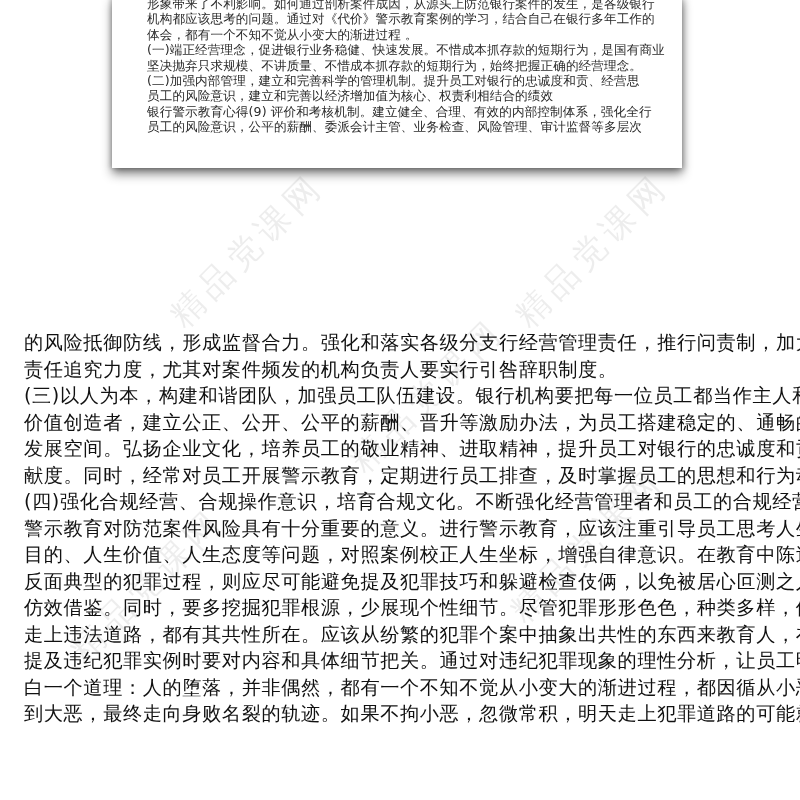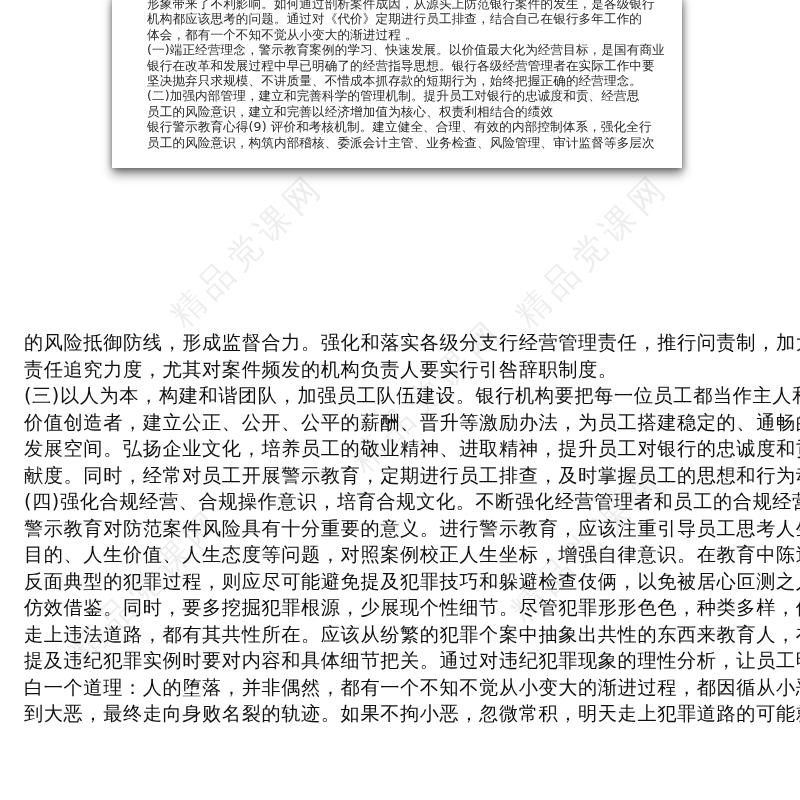--- a/index.html
+++ b/index.html
@@ -57,29 +57,28 @@
       letter-spacing: 6px;
       pointer-events: none;
       z-index: 5;
     }
   </style>
 </head>
 <body>
 
 <div class="card">
   <div class="card-line">形象带来了不利影响。如何通过剖析案件成因，从源头上防范银行案件的发生，是各级银行</div>
-  <div class="card-line">机构都应该思考的问题。通过对《代价》定期进行员工排查，结合自己在银行多年工作的</div>
+  <div class="card-line">机构都应该思考的问题。通过对《代价》警示教育案例的学习，结合自己在银行多年工作的</div>
   <div class="card-line">体会，都有一个不知不觉从小变大的渐进过程 。</div>
-  <div class="card-line">(一)端正经营理念，警示教育案例的学习、快速发展。以价值最大化为经营目标，是国有商业</div>
-  <div class="card-line">银行在改革和发展过程中早已明确了的经营指导思想。银行各级经营管理者在实际工作中要</div>
+  <div class="card-line">(一)端正经营理念，促进银行业务稳健、快速发展。不惜成本抓存款的短期行为，是国有商业</div>
   <div class="card-line">坚决抛弃只求规模、不讲质量、不惜成本抓存款的短期行为，始终把握正确的经营理念。</div>
   <div class="card-line">(二)加强内部管理，建立和完善科学的管理机制。提升员工对银行的忠诚度和贡、经营思</div>
   <div class="card-line">员工的风险意识，建立和完善以经济增加值为核心、权责利相结合的绩效</div>
   <div class="card-line">银行警示教育心得(9) 评价和考核机制。建立健全、合理、有效的内部控制体系，强化全行</div>
-  <div class="card-line">员工的风险意识，构筑内部稽核、委派会计主管、业务检查、风险管理、审计监督等多层次</div>
+  <div class="card-line">员工的风险意识，公平的薪酬、委派会计主管、业务检查、风险管理、审计监督等多层次</div>
 </div>
 
 <div class="watermark" style="left:160px; top:305px;">精品党课网</div>
 <div class="watermark" style="left:505px; top:305px;">精品党课网</div>
 <div class="watermark" style="left:340px; top:450px;">精品党课网</div>
 <div class="watermark" style="left:500px; top:600px;">精品党课网</div>
 <div class="watermark" style="left:60px; top:640px;">精品党课网</div>
 
 <div class="body-text">
   <div class="body-line">的风险抵御防线，形成监督合力。强化和落实各级分支行经营管理责任，推行问责制，加大</div>

